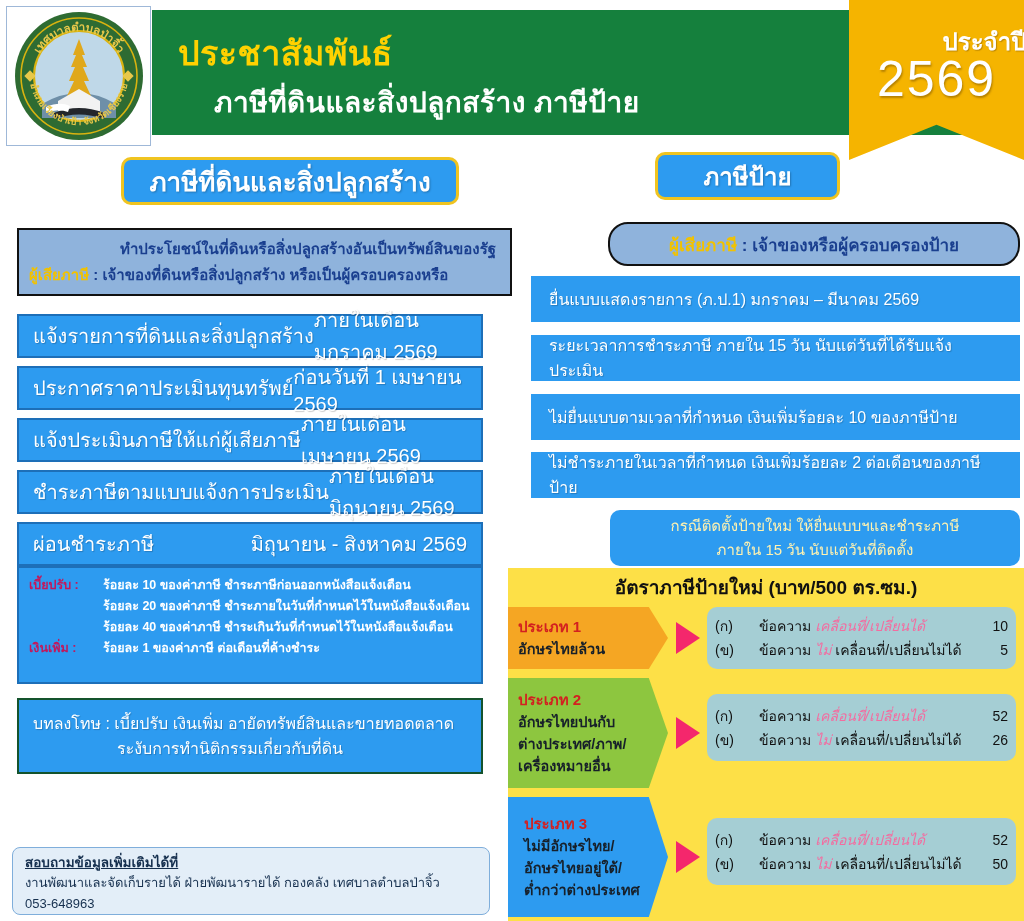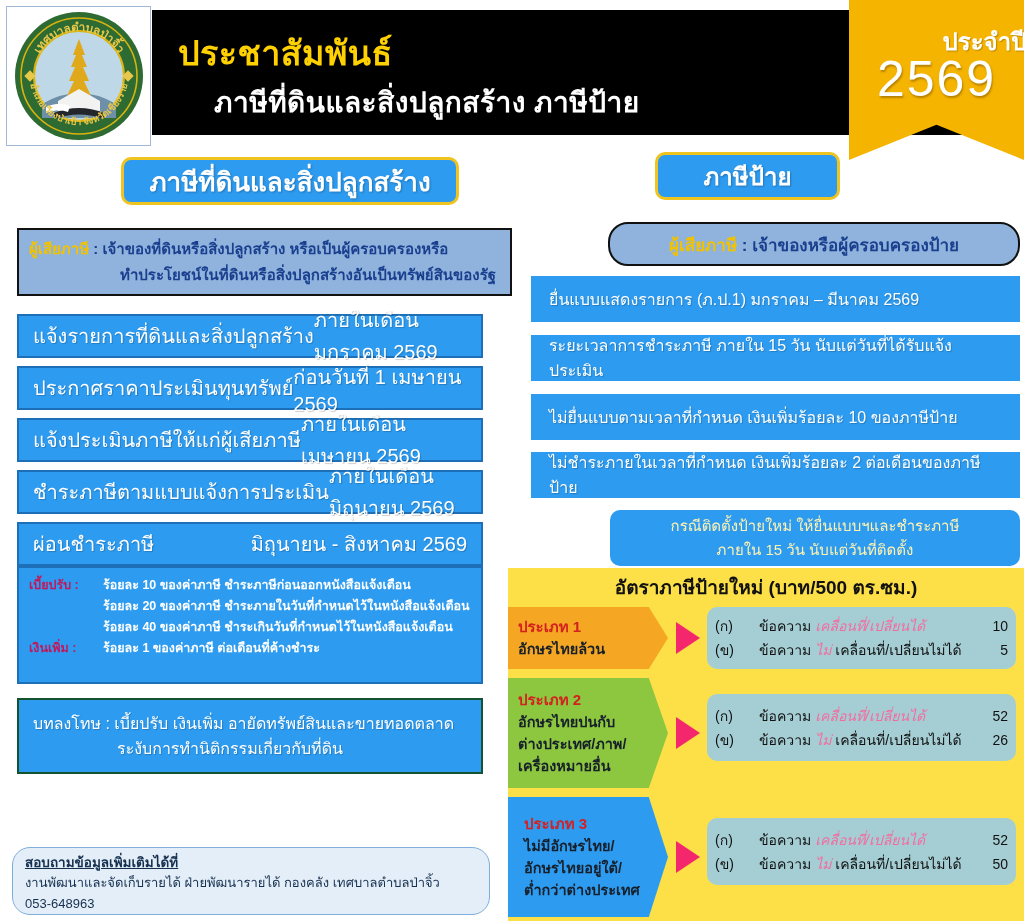--- a/index.html
+++ b/index.html
@@ -8,21 +8,21 @@
     background: #ffffff;
     font-family: "Liberation Sans", "DejaVu Sans", sans-serif;
     overflow: hidden;
   }
   #page { position: relative; width: 1024px; height: 921px; background: #fff; }
 
   
   .header-bar {
     position: absolute; left: 152px; top: 10px;
     width: 848px; height: 125px;
-    background: #000000;
+    background: #15803d;
   }
   .hdr-line1 {
     position: absolute; left: 26px; top: 16px;
     font-size: 34px; font-weight: bold; color: #FFD100;
     letter-spacing: .5px; white-space: nowrap;
   }
   .hdr-line2 {
     position: absolute; left: 62px; top: 70px;
     font-size: 28px; font-weight: bold; color: #ffffff;
     letter-spacing: .5px; white-space: nowrap;
@@ -109,21 +109,21 @@
     color: #ffffff; font-size: 16px; font-weight: normal;
     display: flex; flex-direction: column; justify-content: center;
     text-shadow: 1px 1px 1px rgba(0,0,0,.2);
   }
   #punish .p1 { padding-left: 14px; }
   #punish .p2 { text-align: center; padding-right: 40px; }
 
   
   #contact {
     position: absolute; left: 12px; top: 847px; width: 478px; height: 68px;
-    background: #E3EEF8; border: 1px solid #7FAEDB; border-radius: 18px;
+    background: #E3EEF8; border: 1px solid #7FAEDB; border-radius: 8px;
     padding: 5px 12px; color: #16304f;
   }
   #contact .c-title { font-size: 13.5px; font-weight: bold; text-decoration: underline; line-height: 19px; }
   #contact .c-line { font-size: 13px; line-height: 21px; }
 
   
   .row-sign {
     position: absolute; left: 531px; width: 489px; height: 46px;
     background: #2D9BF0; border: 2px solid #2D9BF0; border-radius: 0;
     color: #ffffff; font-size: 16px;
@@ -219,24 +219,24 @@
   </div>
 
   <div class="year-ribbon">
     <div class="year-label">ประจำปี</div>
     <div class="year-num">2569</div>
   </div>
 
   <div class="pill" id="pill-land">ภาษีที่ดินและสิ่งปลูกสร้าง</div>
 
   <div class="taxpayer" id="taxpayer-land">
+    <div class="ln ln2">ทำประโยชน์ในที่ดินหรือสิ่งปลูกสร้างอันเป็นทรัพย์สินของรัฐ</div>
     <div class="ln">
       <span class="hl">ผู้เสียภาษี</span><span> : </span><span>เจ้าของที่ดินหรือสิ่งปลูกสร้าง หรือเป็นผู้ครอบครองหรือ</span>
     </div>
-    <div class="ln ln2">ทำประโยชน์ในที่ดินหรือสิ่งปลูกสร้างอันเป็นทรัพย์สินของรัฐ</div>
   </div>
 
   <div class="row-land" style="top:314px">
     <span class="lbl">แจ้งรายการที่ดินและสิ่งปลูกสร้าง</span>
     <span class="val">ภายในเดือน มกราคม 2569</span>
   </div>
   <div class="row-land" style="top:366px">
     <span class="lbl">ประกาศราคาประเมินทุนทรัพย์</span>
     <span class="val">ก่อนวันที่ 1 เมษายน 2569</span>
   </div>

